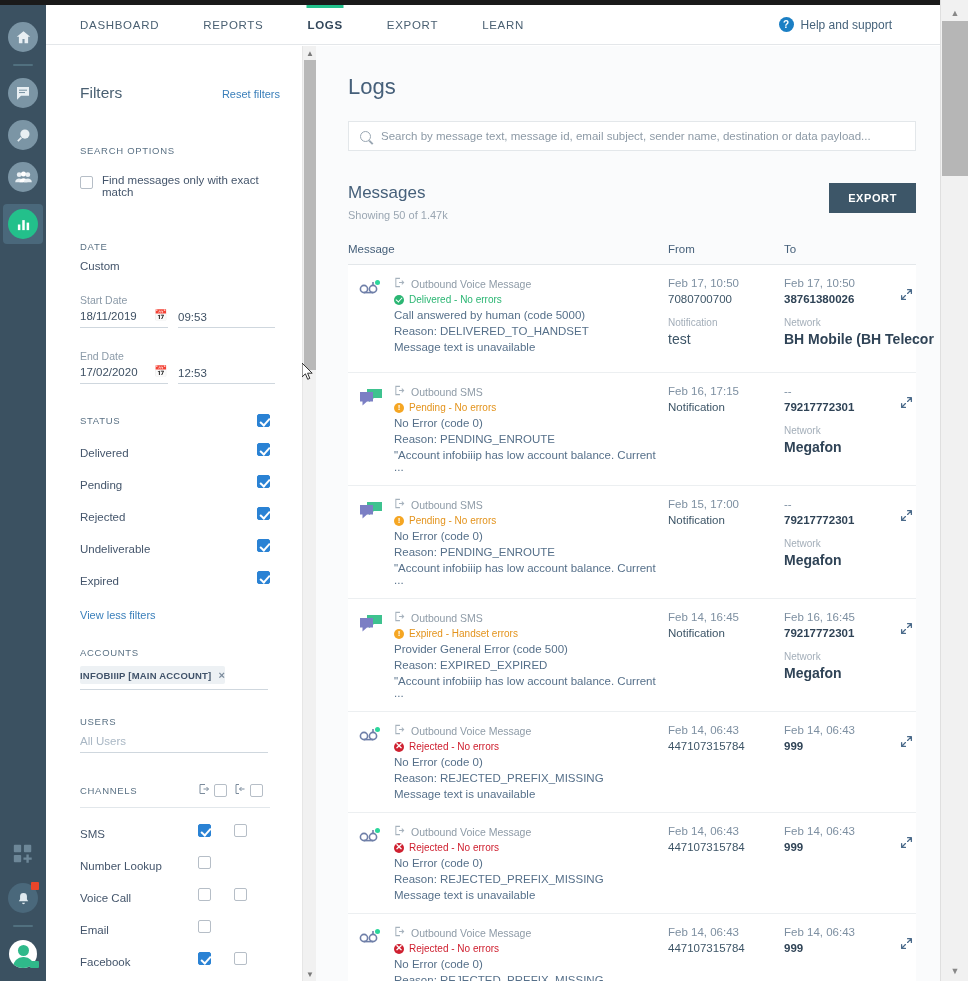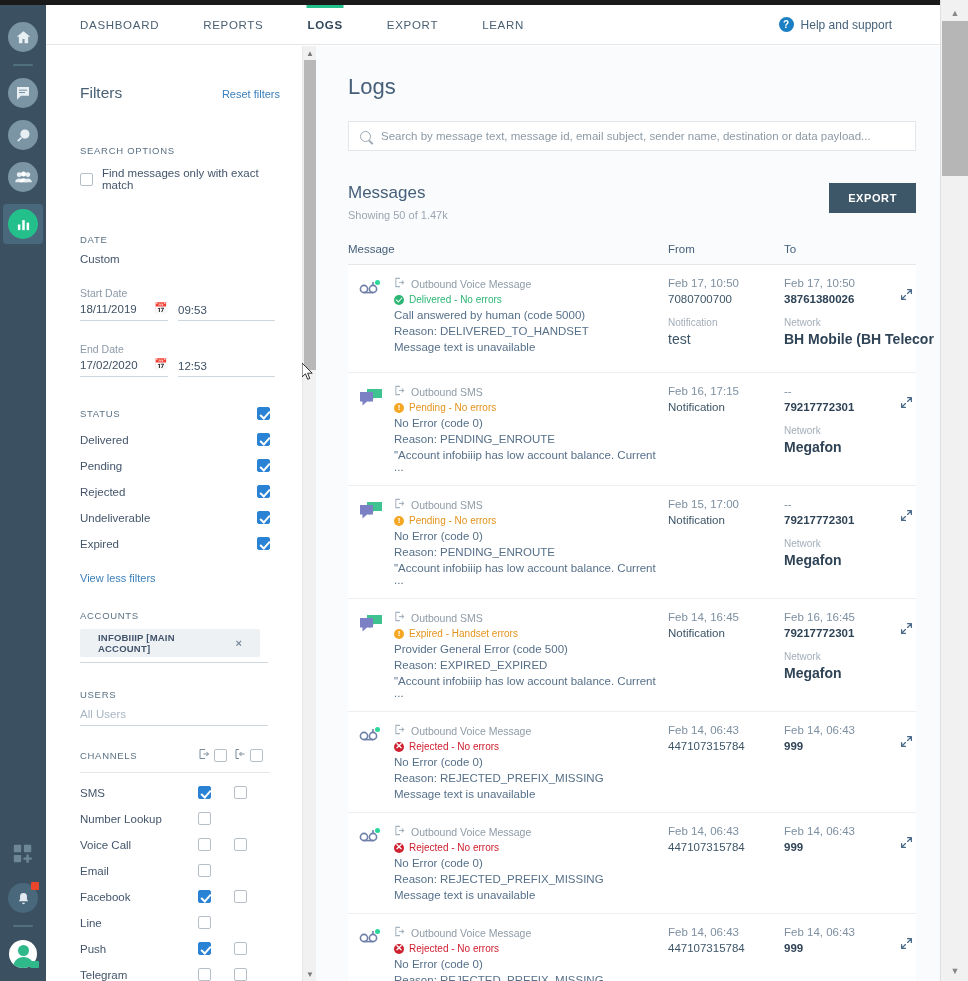--- a/index.html
+++ b/index.html
@@ -65,21 +65,21 @@
     position:absolute; top:46px; left:46px; width:256px; height:935px;
     background:#ffffff; overflow:hidden;
   }
   .filterinner { padding:38px 22px 0 34px; }
   .frow { display:flex; justify-content:space-between; align-items:baseline; }
   .ftitle { font-size:15.5px; color:#4a6072; }
   .flink { font-size:11px; color:#3a7fba; cursor:pointer; }
   .fsec { font-size:9.5px; letter-spacing:.7px; color:#5a7184; margin-top:43px; }
   .fsec.tight { margin-top:26px; }
   .fline { display:flex; align-items:center; gap:9px; margin-top:11px; }
-  .fsm { font-size:11.5px; color:#44556b; }
+  .fsm { font-size:11.5px; color:#44556b;margin-top:7px; }
 
   .cbx {
     width:13px; height:13px; border:1px solid #b6bec7; background:#fff;
     border-radius:2px; display:inline-block; flex:none; cursor:pointer;
   }
   .cbx.on { background:#2a82d4; border-color:#2a82d4; position:relative; }
   .cbx.on::after {
     content:""; position:absolute; left:3.5px; top:.5px; width:4px; height:8px;
     border:solid #fff; border-width:0 2px 2px 0; transform:rotate(42deg);
   }
@@ -100,32 +100,32 @@
     display:flex; align-items:center; justify-content:space-between;
     font-size:11.5px; color:#3e5063; cursor:pointer;
   }
   .cal { font-size:11px; color:#4a6a86; }
 
   .statusrow { display:flex; justify-content:space-between; align-items:center; margin-top:13px; }
   .statusrow .fsm { font-size:11.5px; }
   .stathdr { font-size:9.5px; letter-spacing:.7px; color:#5a7184; }
 
   .tag {
-    background:#edf1f4; border-radius:2px; padding:3px 18px; font-size:9.5px;
+    background:#edf1f4; border-radius:2px; padding:3px 0; font-size:9.5px;
     color:#41536a; font-weight:bold; letter-spacing:.2px;
     display:inline-flex; align-items:center; gap:7px;
   }
   .tagx { color:#7b8b9c; font-size:11px; cursor:pointer; }
   .selectline {
     border-bottom:1px solid #cfd7de; padding-bottom:5px; margin-top:8px;
     display:flex; align-items:center; justify-content:space-between; width:188px;
   }
   .ph { font-size:11.5px; color:#a9b7c4; }
 
-  .chanhdr { display:flex; align-items:center; margin-top:20px; width:190px; }
+  .chanhdr { display:flex; align-items:center; margin-top:28px; width:190px; }
   .chanhdr .stathdr { flex:1; }
   .chcol { width:36px; display:flex; align-items:center; justify-content:flex-start; gap:4px; }
   .chrow { display:flex; align-items:center; width:190px; margin-top:13px; }
   .chrow .fsm { flex:1; font-size:11.5px; }
   .chcell { width:36px; display:flex; justify-content:flex-start; }
   .chsep { width:190px; height:1px; background:#e2e7eb; margin-top:8px; }
 
   
   .scrollcol {
     position:absolute; top:46px; left:302px; width:14px; height:935px;

